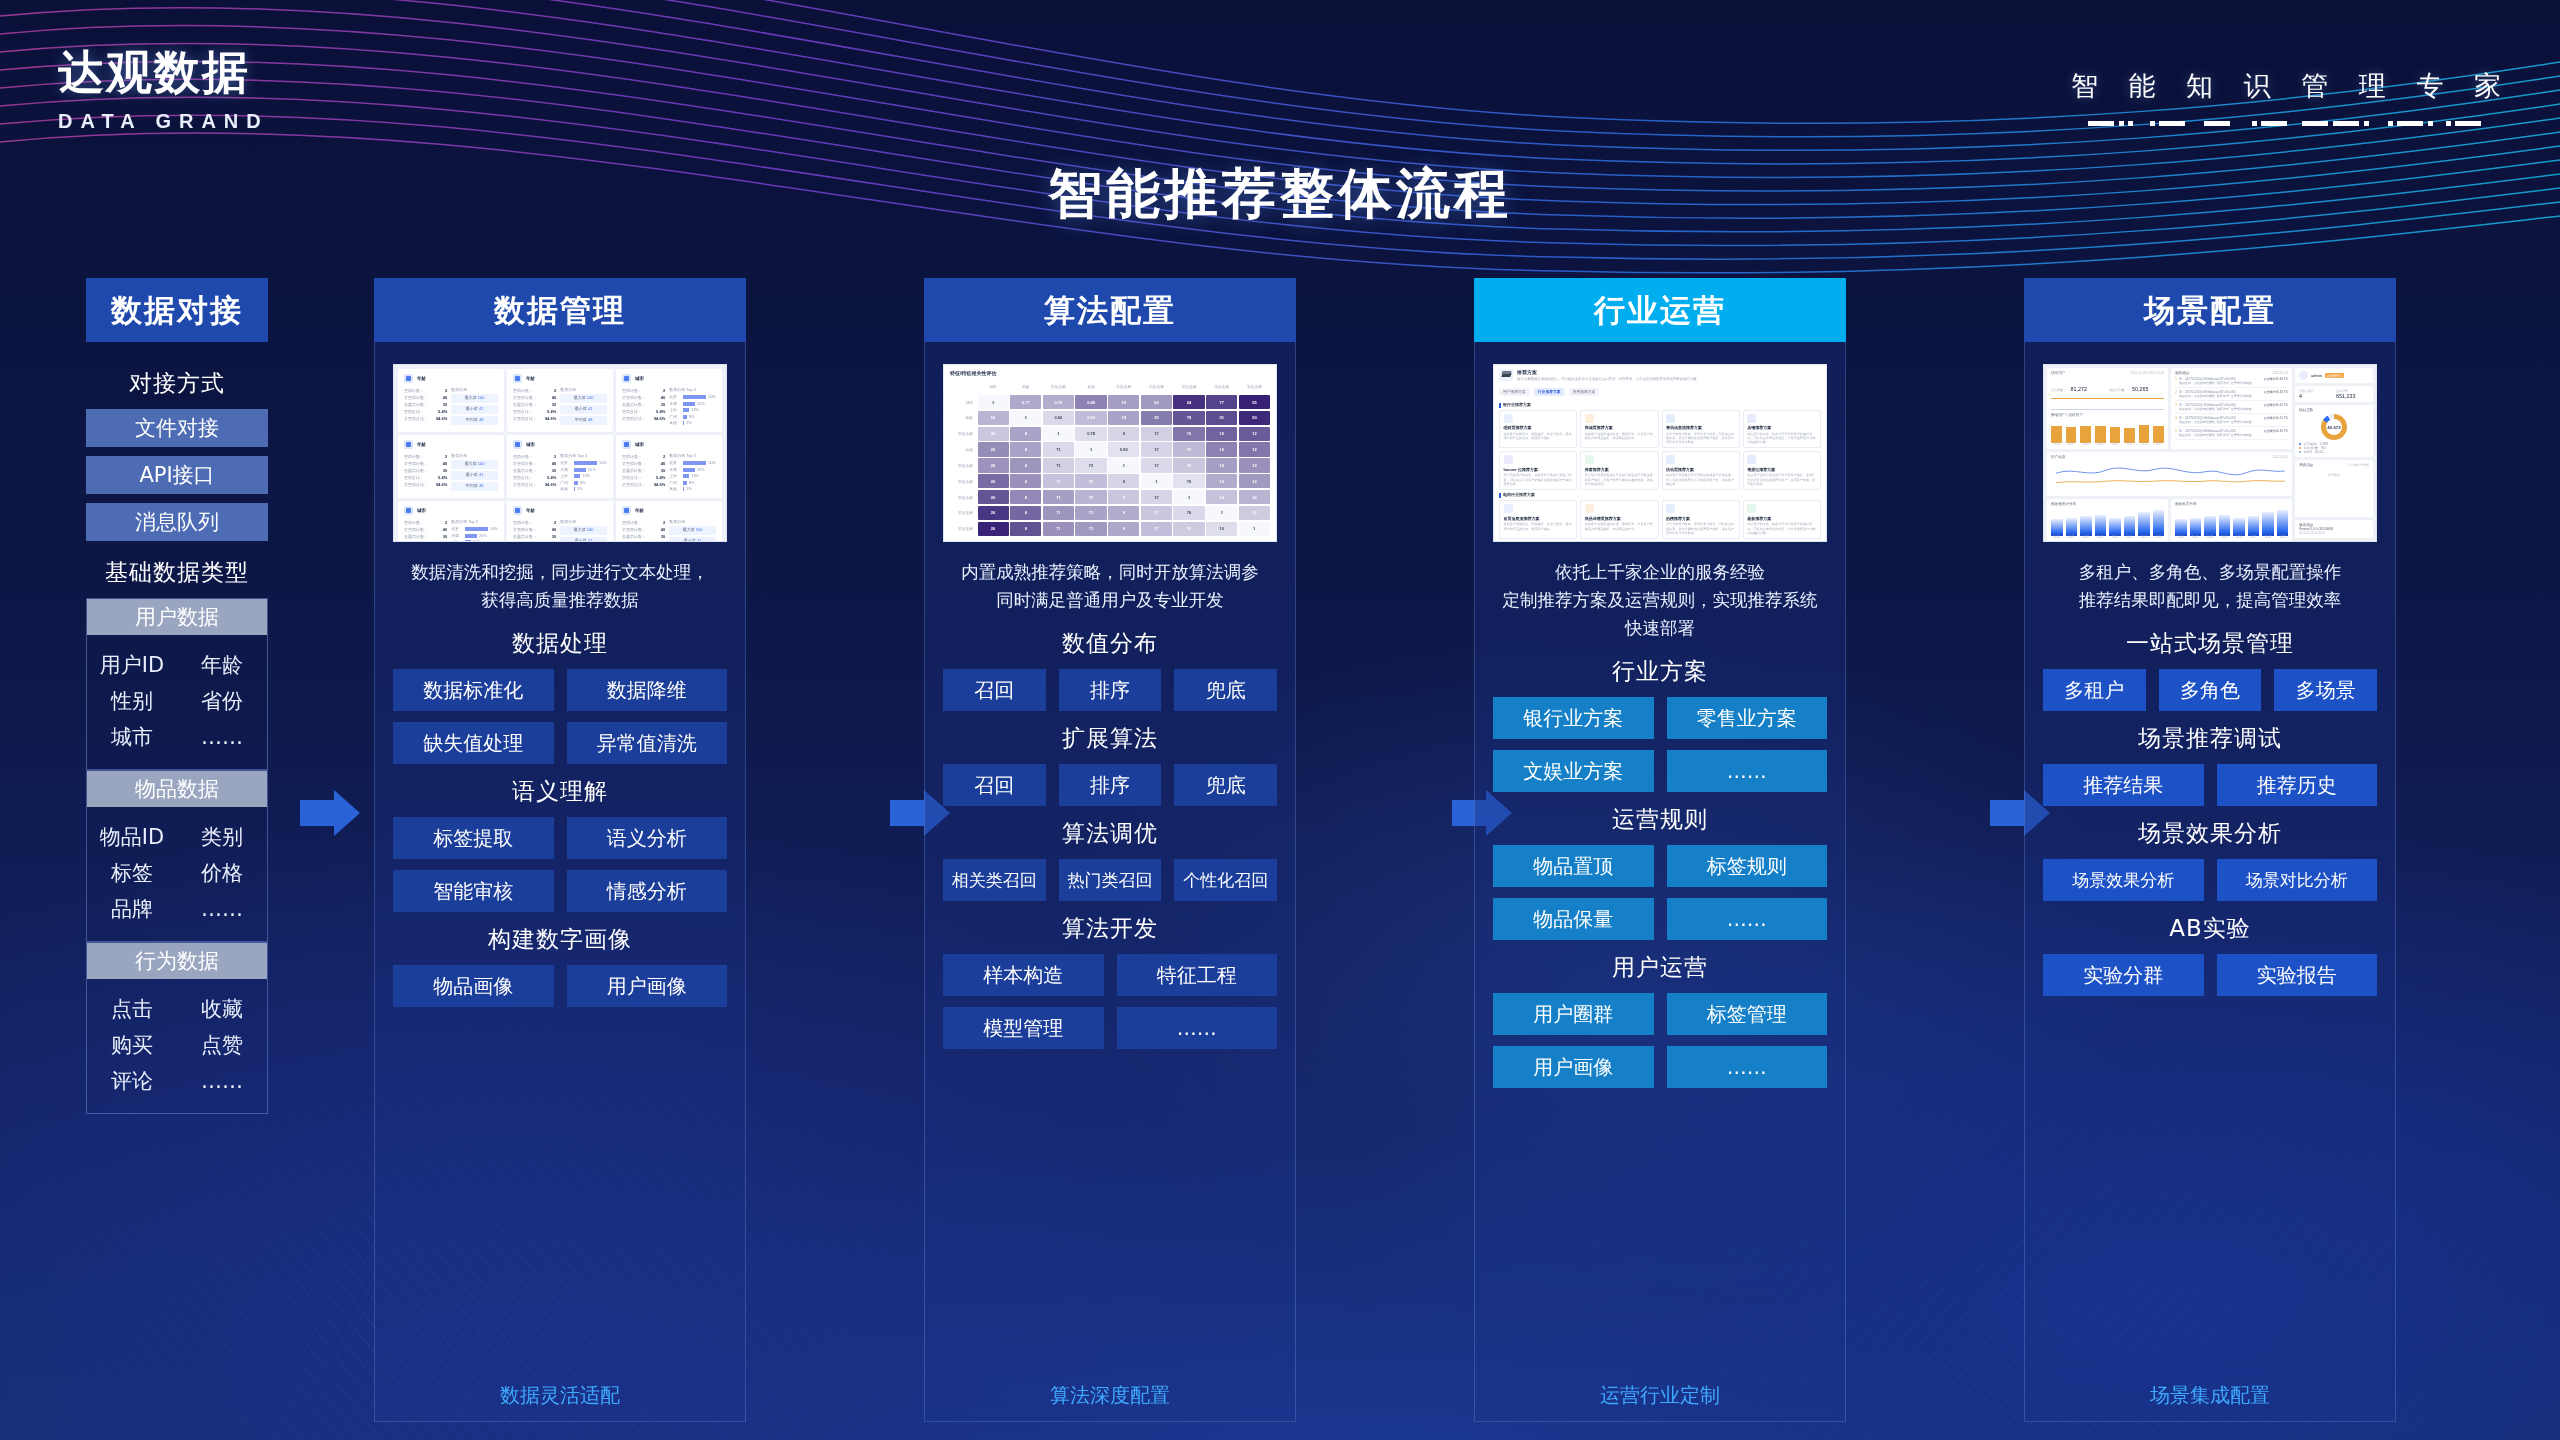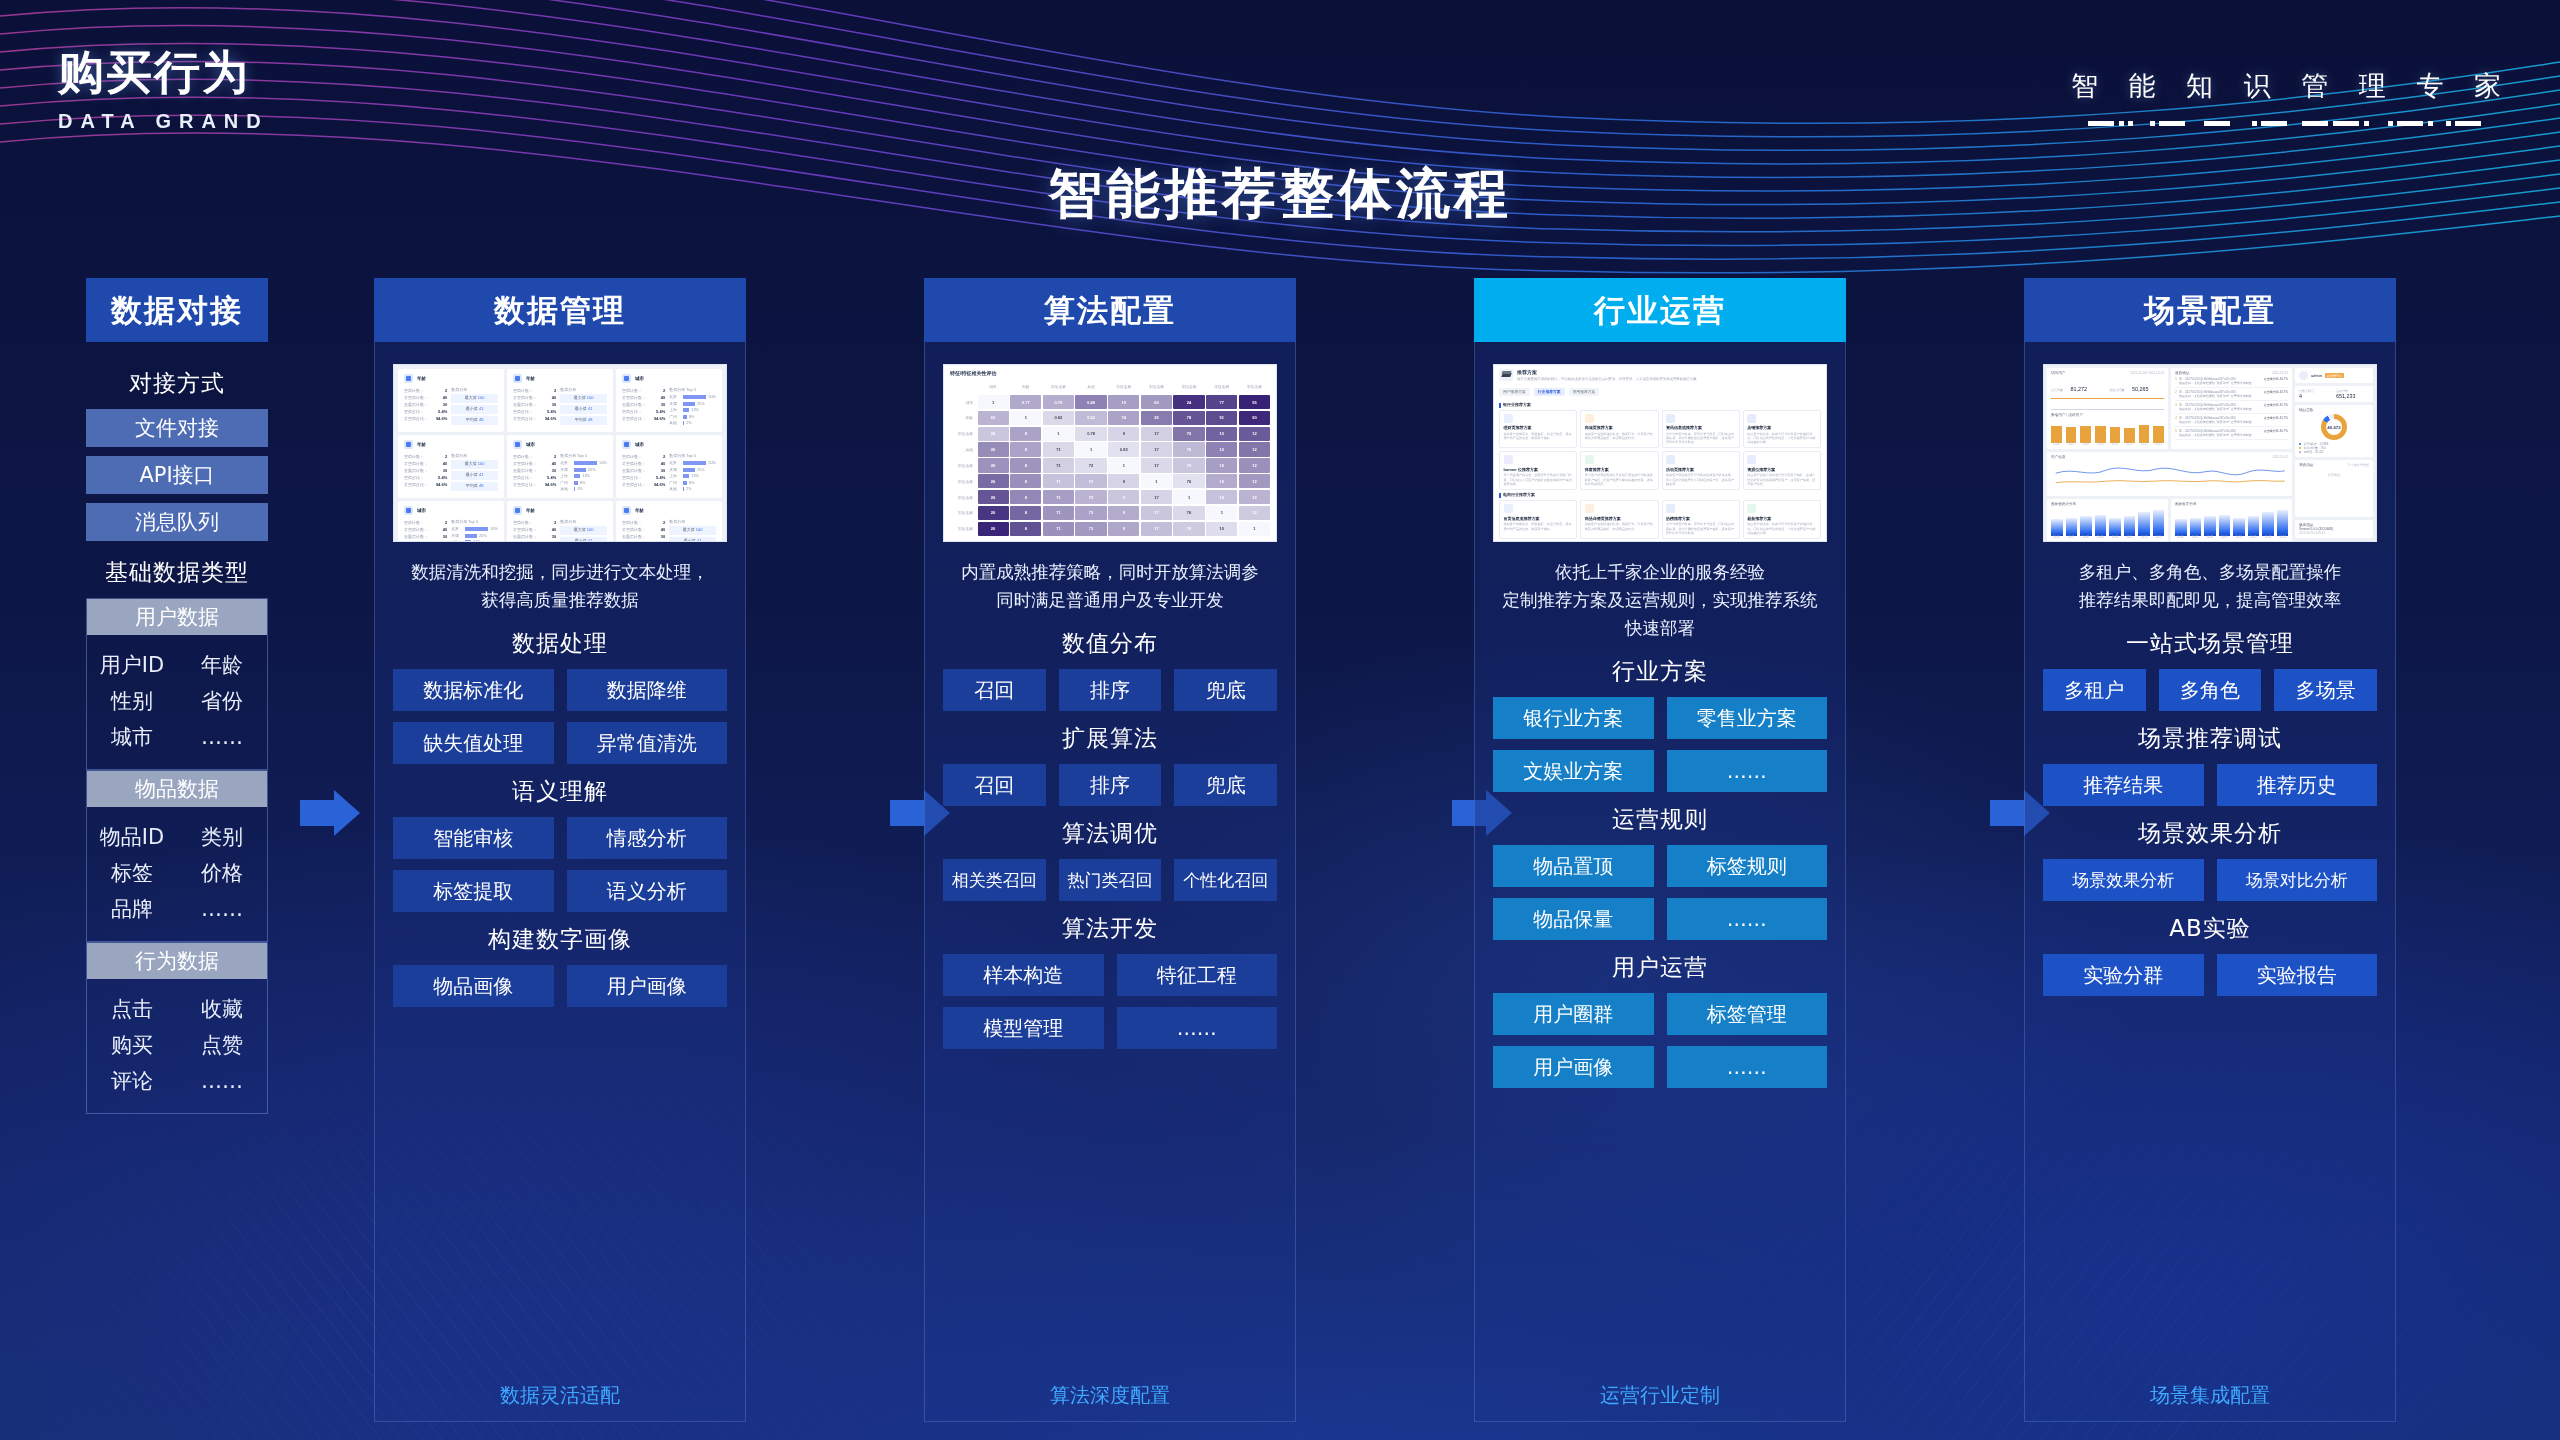--- a/index.html
+++ b/index.html
@@ -255,21 +255,21 @@
       <path d="M0,148 C520,98 1020,276 1560,289 C2000,303 2330,263 2560,234"></path>
       <path d="M0,166 C520,116 1020,292 1560,303 C2000,316 2330,276 2560,248"></path>
       <path d="M0,184 C520,134 1020,308 1560,317 C2000,329 2330,289 2560,262"></path>
       <path d="M0,202 C520,152 1020,324 1560,331 C2000,342 2330,302 2560,276"></path>
       <path d="M0,22 C520,-28 1020,164 1560,191 C2000,212 2330,172 2560,136"></path>
       <path d="M0,4 C520,-46 1020,148 1560,177 C2000,199 2330,159 2560,122"></path>
     </g>
   </svg>
 
   <div class="logo">
-    <div class="logo-cn">购买行为</div>
+    <div class="logo-cn">达观数据</div>
     <div class="logo-en">DATA GRAND</div>
   </div>
 
   <div class="tagline">智 能 知 识 管 理 专 家</div>
   <svg class="morse" viewBox="0 0 420 10">
     <g fill="#ffffff">
       <rect x="0" y="3" width="26" height="5"></rect>
         <rect x="31" y="3" width="5" height="5"></rect>
         <rect x="40" y="3" width="5" height="5"></rect>
       <rect x="62" y="3" width="5" height="5"></rect>
@@ -702,26 +702,26 @@
           <div class="btn">数据标准化</div>
           <div class="btn">数据降维</div>
         </div>
       <div class="btn-row">
           <div class="btn">缺失值处理</div>
           <div class="btn">异常值清洗</div>
         </div>
 
       <div class="grp-title">语义理解</div>
       <div class="btn-row">
+          <div class="btn">标签提取</div>
+          <div class="btn">语义分析</div>
+        </div>
+      <div class="btn-row">
           <div class="btn">智能审核</div>
           <div class="btn">情感分析</div>
-        </div>
-      <div class="btn-row">
-          <div class="btn">标签提取</div>
-          <div class="btn">语义分析</div>
         </div>
 
       <div class="grp-title">构建数字画像</div>
       <div class="btn-row">
           <div class="btn">物品画像</div>
           <div class="btn">用户画像</div>
         </div>
 
       <div class="footer-note">数据灵活适配</div>
     </div>

